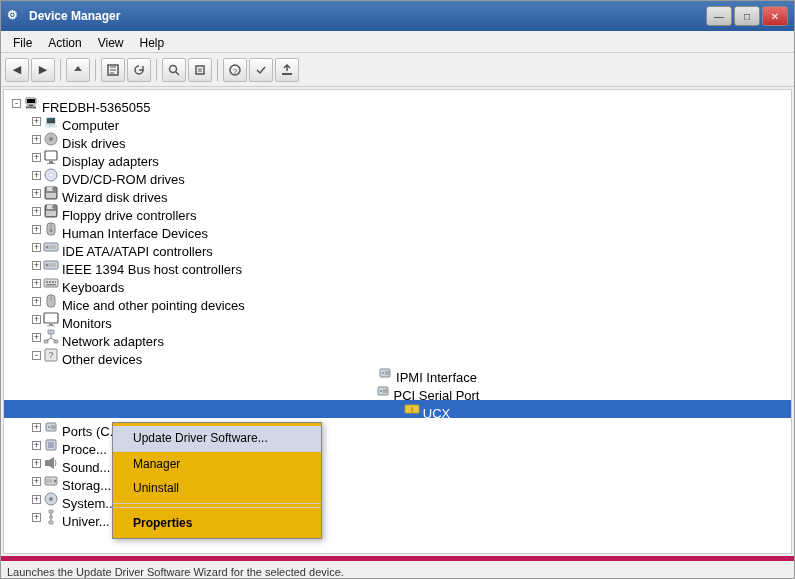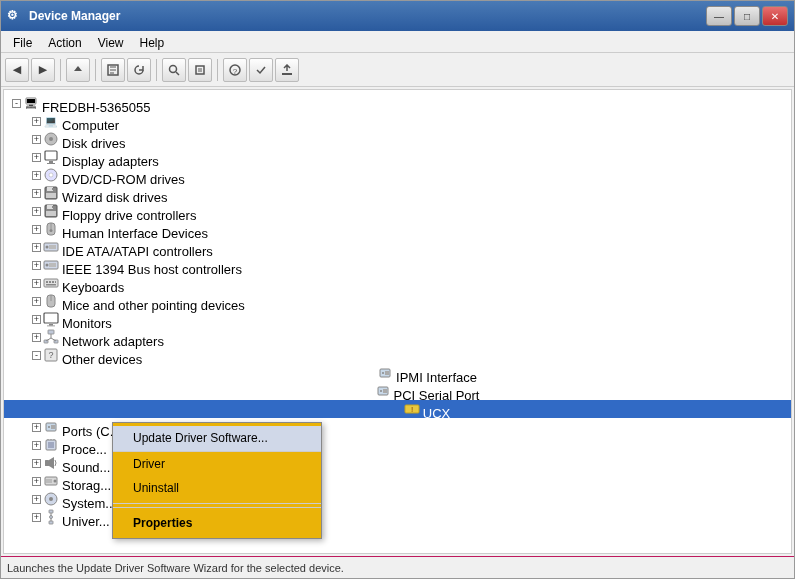--- a/index.html
+++ b/index.html
@@ -192,23 +192,23 @@
       height: 1px;
       background: #ccc;
       margin: 3px 0;
     }
     .ctx-item.bold {
       font-weight: bold;
     }
     .status-bar {
       height: 22px;
       background: #f0f0f0;
-      border-top: 1px solid #be185d;
-      display: flex;
-      align-items: center;
+      border-top: 5px solid #be185d;
+      display: flex;
+      align-items: flex-end;
       padding: 0 6px;
       font-size: 11px;
       color: #333;
     }
   </style>
 </head>
 <body>
 
 <div class="window">
 
@@ -566,21 +566,21 @@
               <rect x="6" y="12" width="4" height="3" rx="0.5" fill="#c0c8d8" stroke="#888" stroke-width="0.8"></rect>
               <line x1="8" y1="4" x2="8" y2="12" stroke="#888" stroke-width="1"></line>
               <circle cx="8" cy="8" r="1.5" fill="#c0c8d8" stroke="#888" stroke-width="0.8"></circle>
             </svg>
         </span>
         <span class="tree-label">Univer...</span>
       </div>
 
       <div class="context-menu">
         <div class="ctx-item first">Update Driver Software...</div>
-        <div class="ctx-item">Driver</div>
+        <div class="ctx-item">Manager</div>
         <div class="ctx-item">Uninstall</div>
         <div class="ctx-sep"></div>
         <div class="ctx-sep"></div>
         <div class="ctx-item bold">Properties</div>
       </div>
 
     </div>
   </div>
 
   <div class="status-bar">

